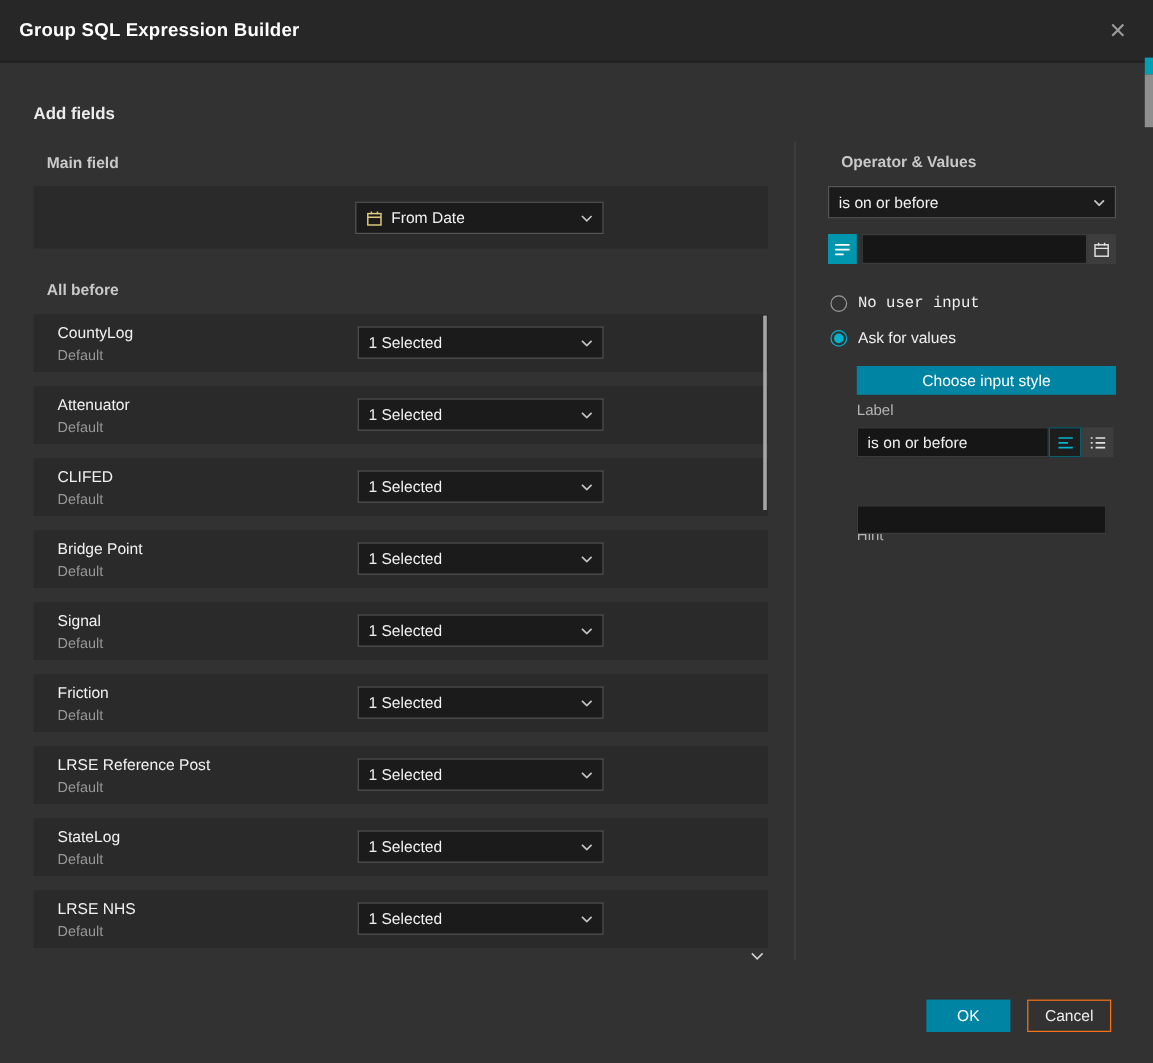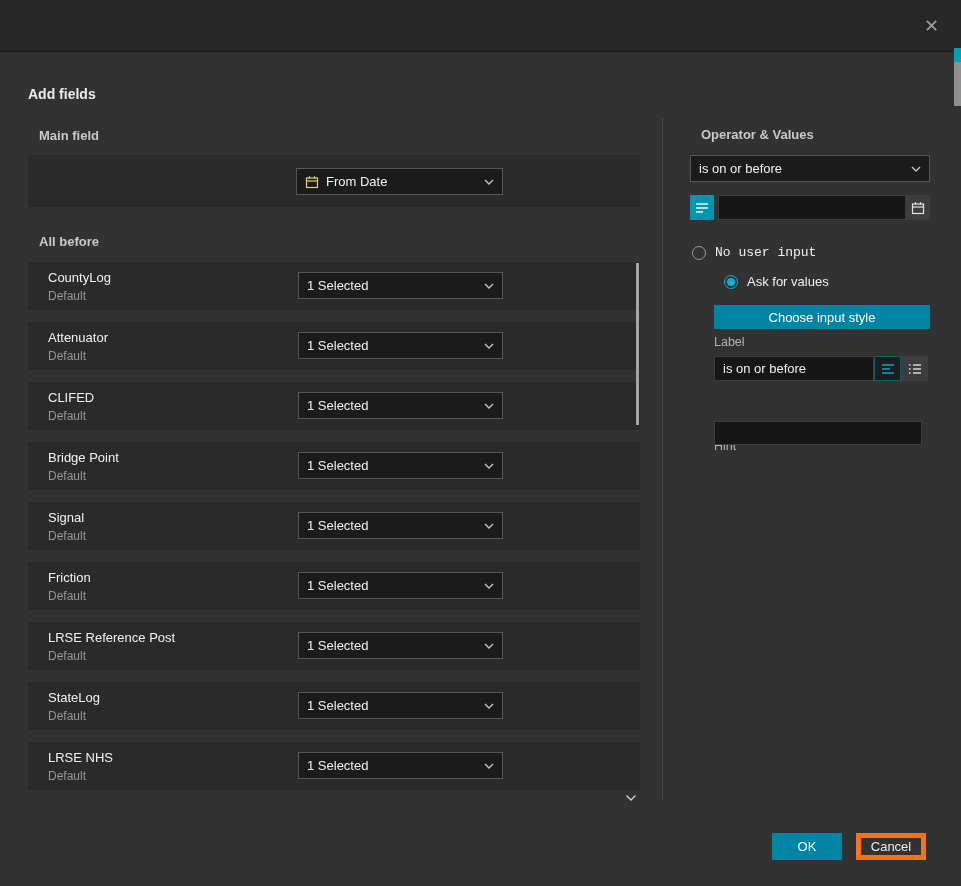--- a/index.html
+++ b/index.html
@@ -41,21 +41,21 @@
   .radio-row { position:absolute; display:flex; align-items:center; gap:9px; color:#f0f0f0; font-size:13px; cursor:pointer; }
   .radio { width:14px; height:14px; border-radius:50%; border:1px solid #9a9a9a; flex:none; position:relative; }
   .radio.checked { border-color:#00b4cf; }
   .radio.checked::after { content:""; position:absolute; inset:2px; background:#00b4cf; border-radius:50%; }
 
   .btn-primary {
     position:absolute; background:#0084a4; color:#ffffff; font-size:13px;
     display:flex; align-items:center; justify-content:center; cursor:pointer;
   }
   .btn-outline {
-    position:absolute; background:transparent; border:5px solid #f97316; color:#ededed;
+    position:absolute; background:transparent; border:1px solid #f97316; color:#ededed;
     font-size:13px; display:flex; align-items:center; justify-content:center; cursor:pointer;
   }
   .text-input {
     position:absolute; background:#161616; border:1px solid #3c3c3c; color:#f0f0f0;
     font-size:13px; padding:0 8px; font-family:inherit; outline:none;
   }
   .iconbtn { position:absolute; display:flex; align-items:center; justify-content:center; cursor:pointer; }
   .iconbtn.teal { background:#0096ae; color:#ffffff; }
   .iconbtn.gray { background:#3d3d3d; color:#e3e3e3; }
   .iconbtn.dark-teal { background:#1d1d1d; color:#00b4cf; border:1px solid #0a5e6e; }
@@ -65,20 +65,21 @@
 
   .edge-teal  { position:absolute; right:0; top:48px; width:7px; height:14px; background:#00a0b4; }
   .edge-thumb { position:absolute; right:0; top:62px; width:7px; height:44px; background:#8f8f8f; }
 </style>
 </head>
 <body>
 
 <div class="dialog">
 
   <div class="titlebar">
+    <div class="title">Group SQL Expression Builder</div>
     <div class="close">✕</div>
   </div>
 
   <div class="h1" style="left:28px; top:86px;">Add fields</div>
   <div class="h2" style="left:28px; top:128px;">Main field</div>
 
   <div class="panel"></div>
 
 
   <div class="select" style="left:296px; top:168px; width:207px; height:27px;">
@@ -255,21 +256,21 @@
         <line x1="1.5" y1="6" x2="12.5" y2="6"></line>
       <line x1="4.5" y1="1.2" x2="4.5" y2="3.6"></line>
         <line x1="9.5" y1="1.2" x2="9.5" y2="3.6"></line>
     </svg>
   </div>
 
   <div class="radio-row" style="left:692px; top:245px;font-family:Liberation Mono, monospace;">
     <span class="radio"></span>
     <span>No user input</span>
   </div>
-  <div class="radio-row" style="left:724px; top:274px;justify-content:center;">
+  <div class="radio-row" style="left:692px; top:274px;justify-content:center;">
     <span class="radio checked"></span>
     <span>Ask for values</span>
   </div>
 
   <div class="btn-primary" style="left:714px; top:305px; width:216px; height:24px;">Choose input style</div>
 
   <div class="cap" style="left:714px; top:335px;">Label</div>
   <input class="text-input" style="left: 714px; top: 356px; width: 160px; height: 25px;" value="is on or before">
   <div class="iconbtn dark-teal" style="left:874px; top:356px; width:27px; height:25px;">
     <svg width="14" height="12" viewBox="0 0 14 12" stroke="currentColor" stroke-width="1.4">

